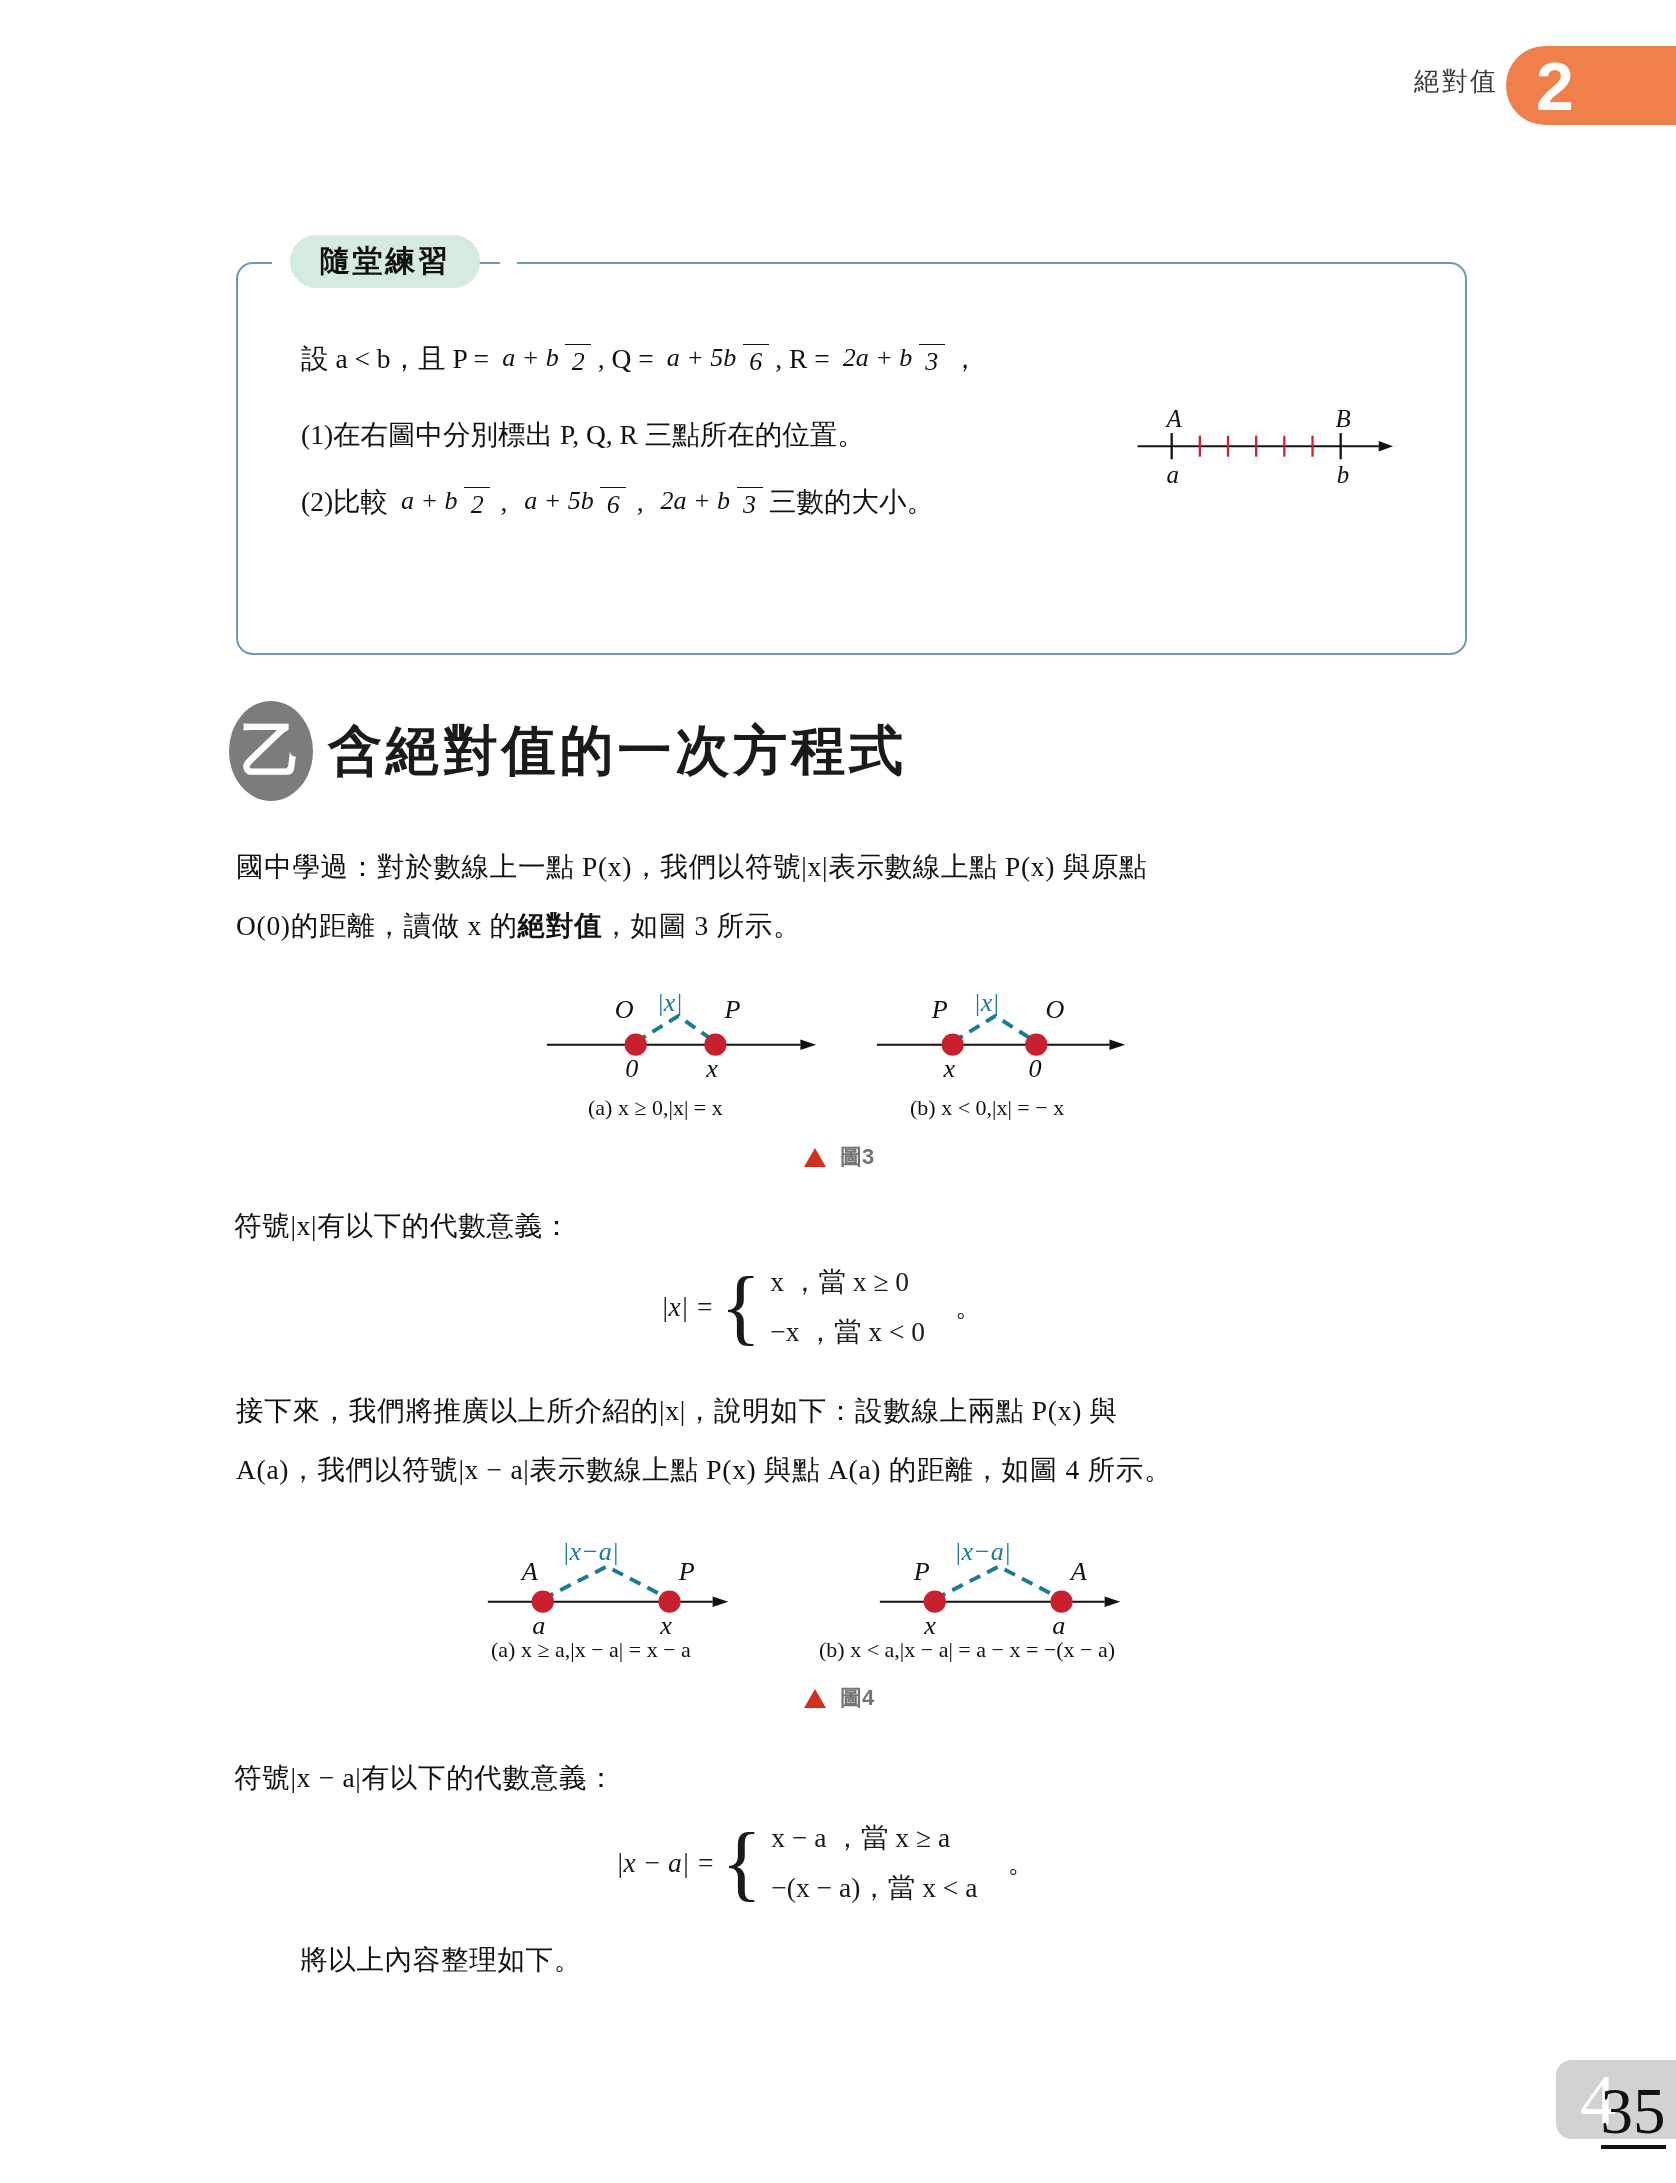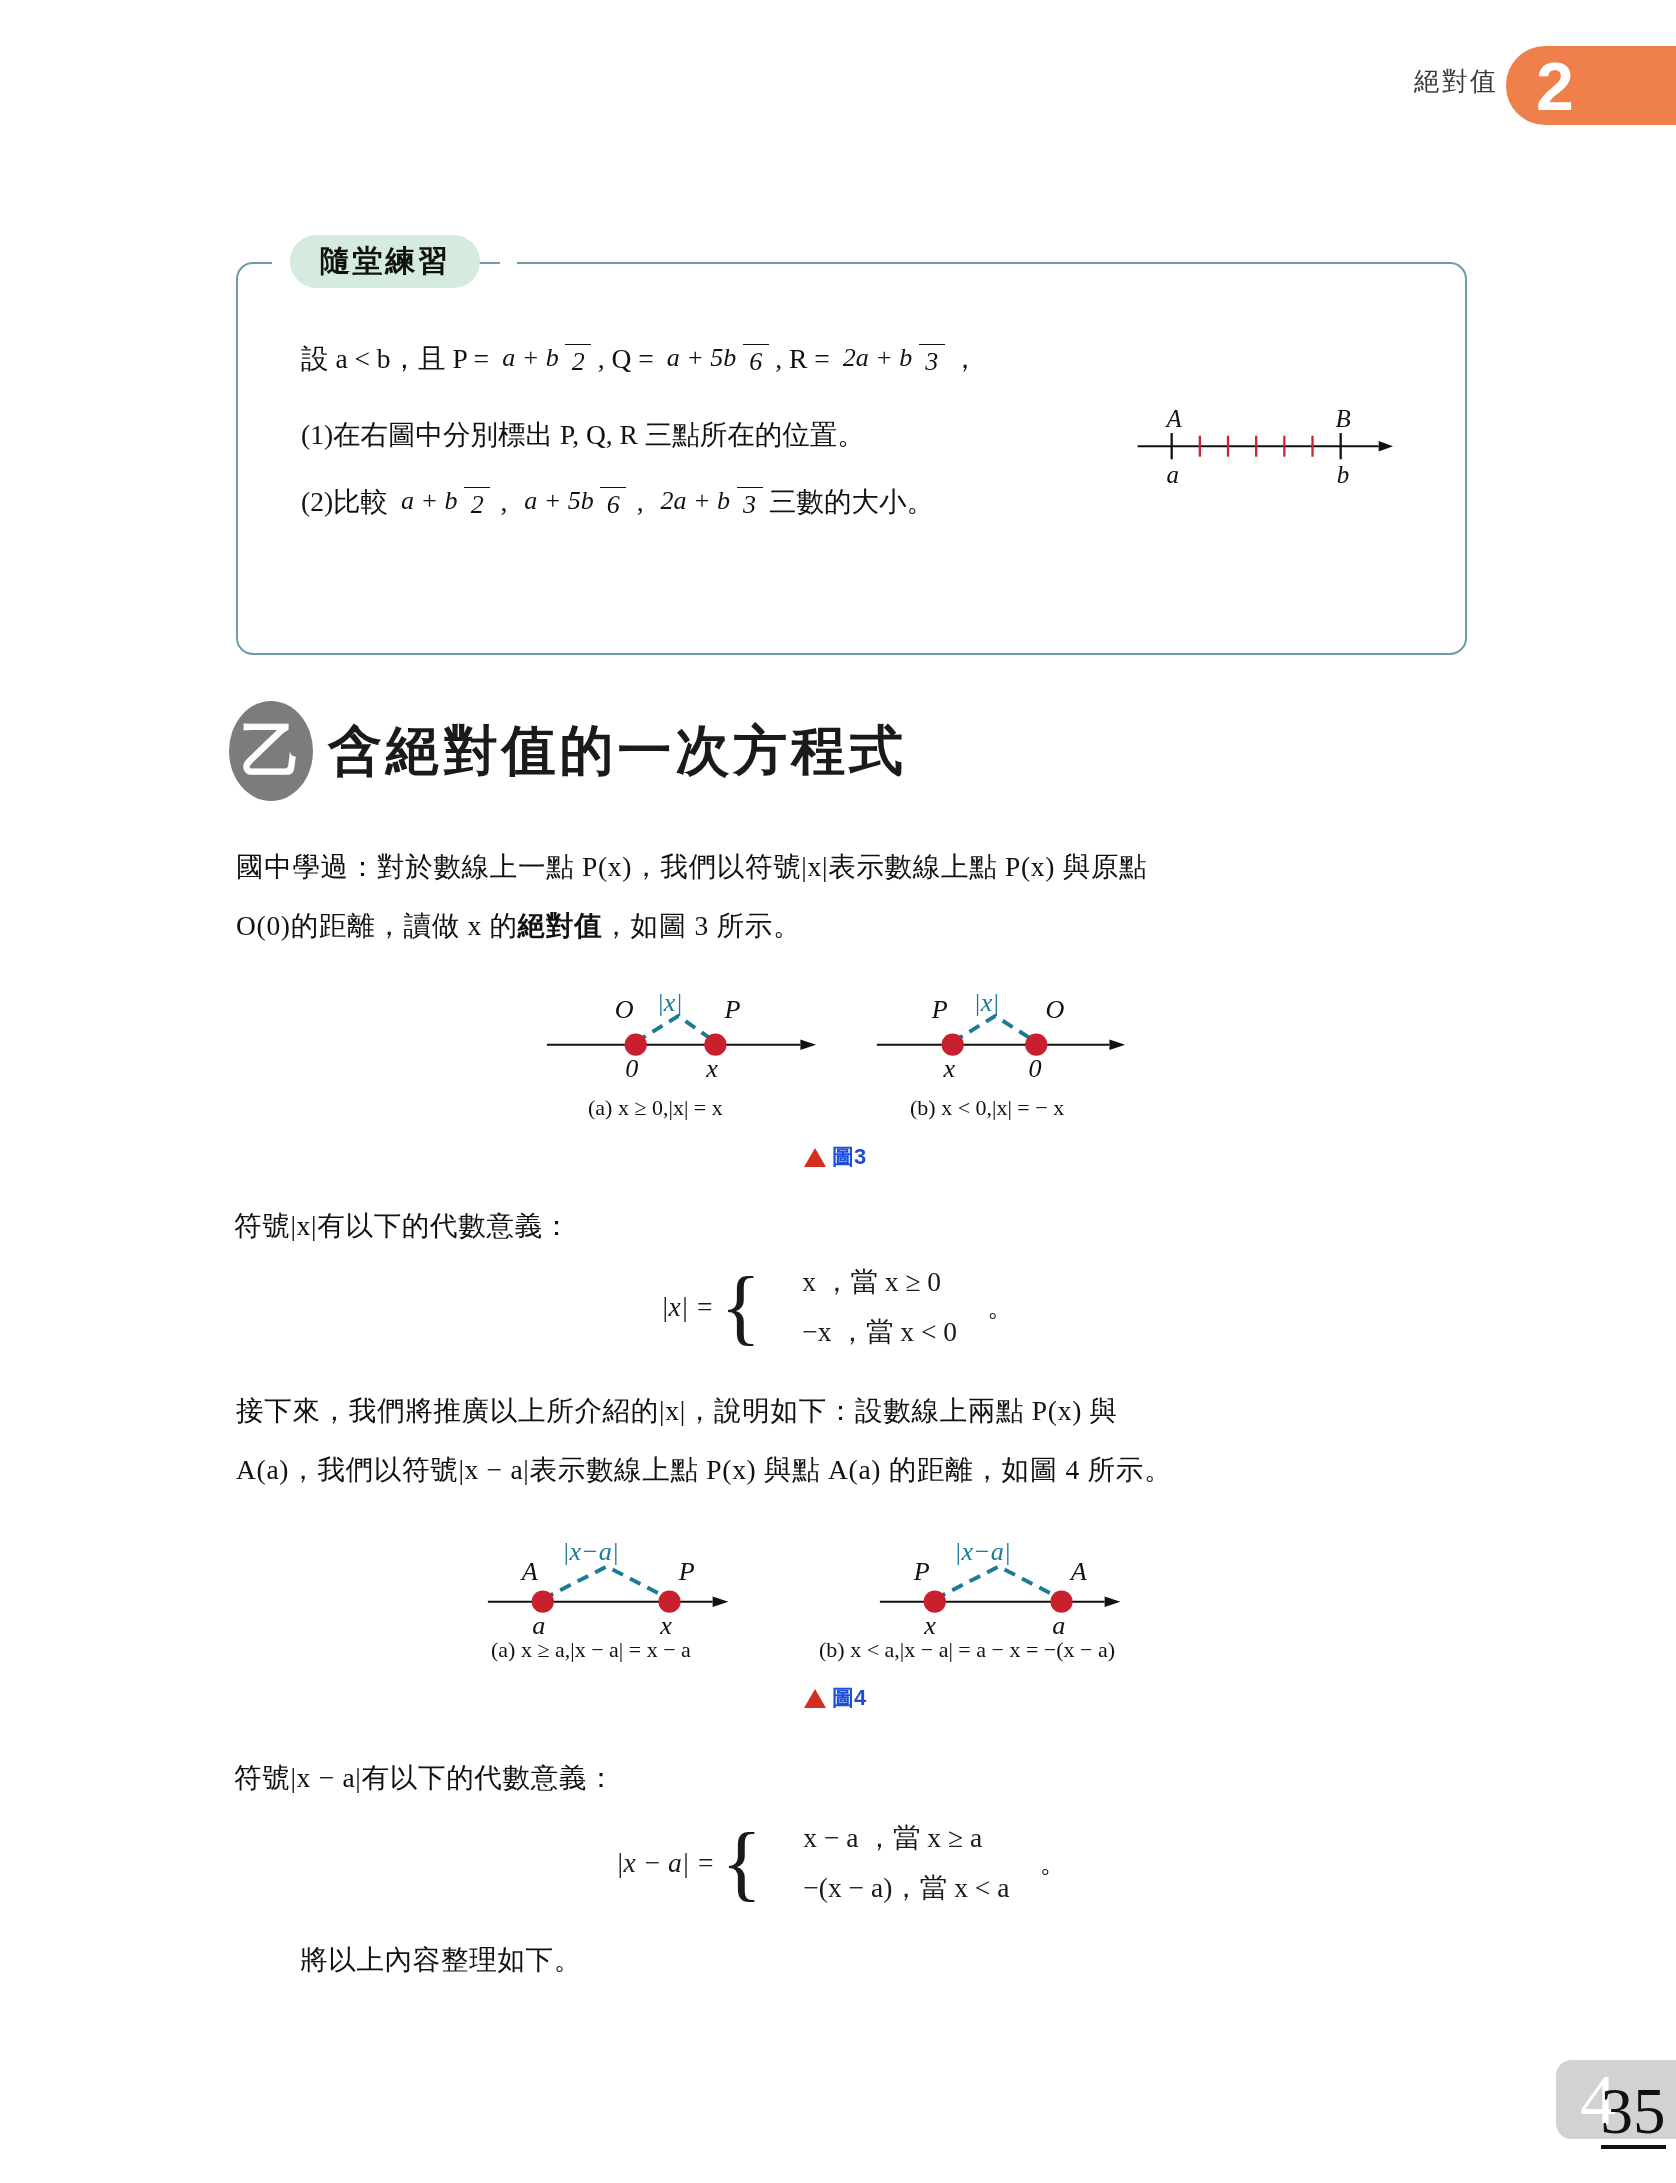--- a/index.html
+++ b/index.html
@@ -78,36 +78,36 @@
   }
 
   
   .para{position:absolute;font-size:27.5px;line-height:1.72;color:#111;letter-spacing:0.7px;}
   .bold{font-weight:700;}
 
   
   .cap{position:absolute;font-size:22px;color:#111;white-space:nowrap;}
   .figlabel{
     position:absolute;font-family:"Liberation Sans","DejaVu Sans",sans-serif;
-    font-size:22px;font-weight:700;color:#1d4ed8;white-space:nowrap;
-    display:flex;align-items:center;gap:6px;
+    font-size:22px;font-weight:700;color:#737373;white-space:nowrap;
+    display:flex;align-items:center;gap:14px;
   }
   .tri{
     width:0;height:0;border-left:11px solid transparent;border-right:11px solid transparent;
     border-bottom:19.6px solid #d32f1e;
   }
 
   
   .disp{position:absolute;display:flex;align-items:center;font-size:27.5px;white-space:nowrap;}
   .brace{
     font-size:85px;line-height:0.82;font-family:"Liberation Serif",serif;
     margin:0 9.2px 0 6.5px;font-weight:300;
   }
   .cases{display:flex;flex-direction:column;gap:14.4px;}
-  .case-row{display:flex;align-items:center;white-space:nowrap;margin-left:32px;}
+  .case-row{display:flex;align-items:center;white-space:nowrap;}
   .tail{margin-left:30px;align-self:center;font-size:27.5px;}
 
   
   .foot{position:absolute;right:0;bottom:11.8px;width:196px;height:111px;}
   .foot-box{position:absolute;right:0;top:0;width:120px;height:79px;background:#d2d2d2;border-radius:15.7px 0 0 15.7px;}
   .foot-4{position:absolute;right:60px;top:3.9px;font-family:"Liberation Serif",serif;font-size:72px;color:#ffffff;line-height:1;}
   .foot-35{position:absolute;right:10.5px;top:18.3px;font-family:"Liberation Serif",serif;font-size:65px;color:#111;line-height:1;border-bottom:4.6px solid #111;padding-bottom:1.3px;}
 </style>
 </head>
 <body>

